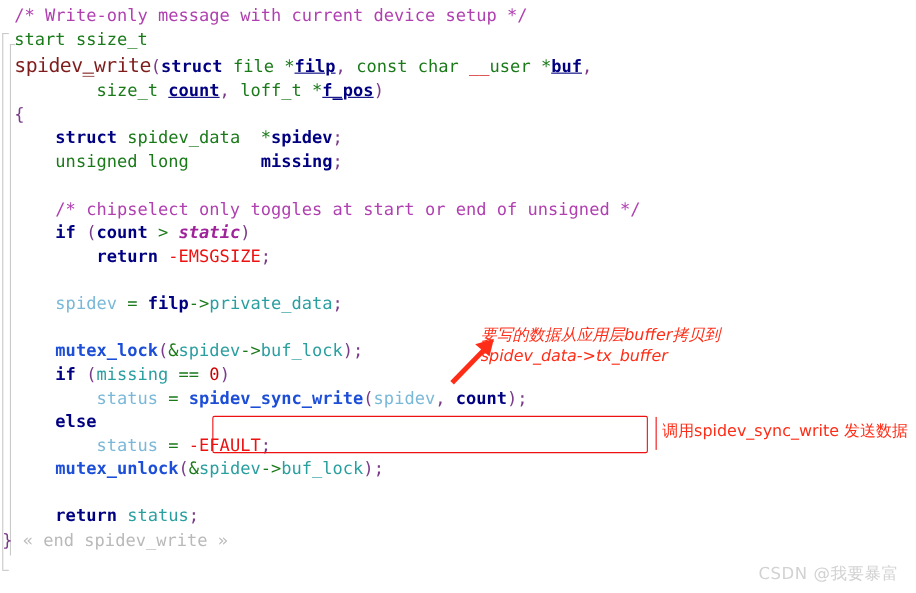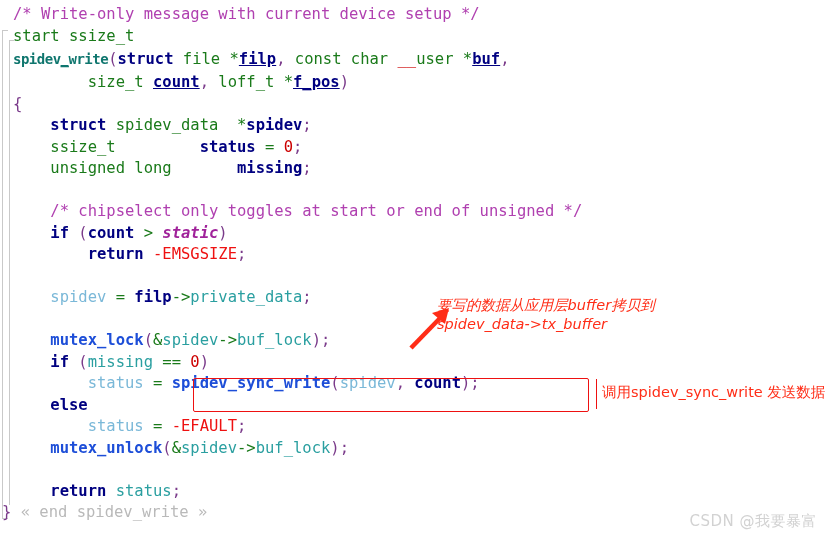--- a/index.html
+++ b/index.html
@@ -62,23 +62,23 @@
   .pmb { color: #000080; font-weight: bold; }  
   .op  { color: #1a7a1a; }                 
   .pn  { color: #7a3a8a; }                 
   .num { color: #cc0000; }                 
   .mac { color: #ee1111; }                 
   .it  { color: #a0229a; font-weight: bold; font-style: italic; } 
   .us  { color: #cc0000; }                 
   .usr { color: #1a7a1a; }
   .gy  { color: #b9b9b9; }                 
   .big {
-    font-size: 14px;
-    font-weight: bold;
-    color: #0f766e;
+    font-size: 18px;
+    font-weight: normal;
+    color: #7f1d1d;
     letter-spacing: -0.5px;
   }
   .bigu { text-decoration: underline; }
 
   
   .anno-text {
     position: absolute;
     color: #ff2d17;
     font-family: "DejaVu Sans", "Liberation Sans", sans-serif;
     font-size: 14.5px;
@@ -127,21 +127,20 @@
     <div class="line"><span class="ty">start ssize_t</span></div>
 
     <div class="line" style="height:25px; line-height:25px;"><span class="big">spidev<span class="bigu">_</span>write</span><span class="pn">(</span><span class="kw">struct</span><span class="ty"> file </span><span class="op">*</span><span class="pm">filp</span><span class="pn">,</span><span class="ty"> const char </span><span class="us">__</span><span class="usr">user</span><span class="op"> *</span><span class="pm">buf</span><span class="pn">,</span></div>
 
     <div class="line"><span class="ty">        size_t </span><span class="pm">count</span><span class="pn">,</span><span class="ty"> loff_t </span><span class="op">*</span><span class="pm">f_pos</span><span class="pn">)</span></div>
 
     <div class="line"><span class="pn">{</span></div>
 
     <div class="line"><span class="kw">    struct</span><span class="ty"> spidev_data  </span><span class="op">*</span><span class="pmb">spidev</span><span class="pn">;</span></div>
 
-    <div class="line"><span class="ty">    ssize_t         </span><span class="pmb">status</span><span class="op"> = </span><span class="num">0</span><span class="pn">;</span></div>
 
     <div class="line"><span class="ty">    unsigned long       </span><span class="pmb">missing</span><span class="pn">;</span></div>
 
     <div class="line"> </div>
 
     <div class="line"><span class="cm">    /* chipselect only toggles at start or end of unsigned */</span></div>
 
     <div class="line"><span class="kw">    if</span><span class="pn"> (</span><span class="pmb">count</span><span class="op"> &gt; </span><span class="it">static</span><span class="pn">)</span></div>
 
     <div class="line"><span class="kw">        return</span><span class="mac"> -EMSGSIZE</span><span class="pn">;</span></div>

